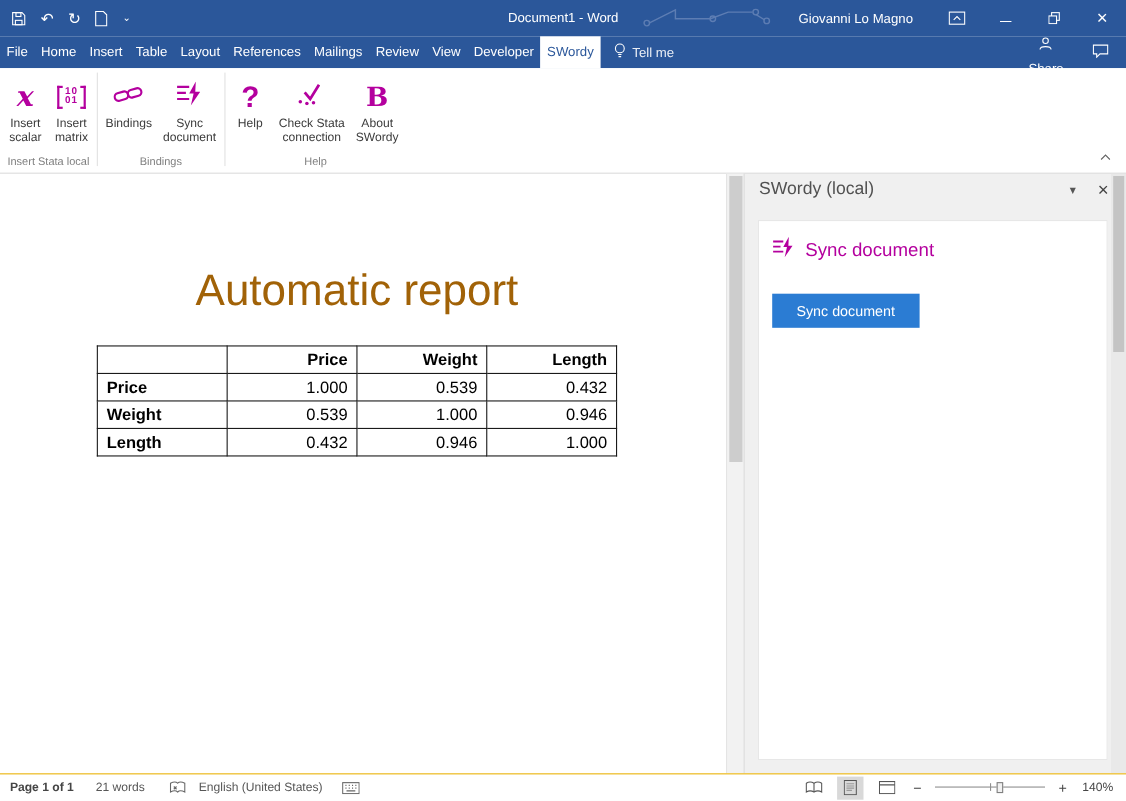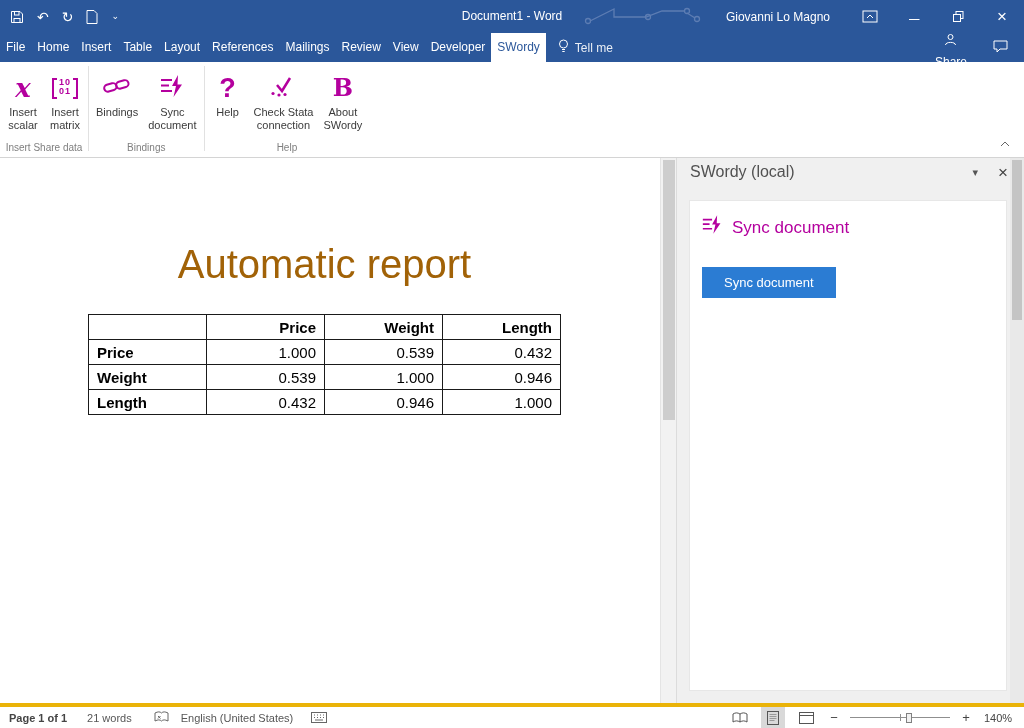--- a/index.html
+++ b/index.html
@@ -71,21 +71,21 @@
   .pane-card { position:absolute; left:12px; right:17px; top:42px; bottom:12px; background:#fff; border:1px solid #e7e7e7; padding:12px; }
   .pane-heading { display:flex; align-items:center; gap:9px; color:#b4009e; font-size:17px; margin:2px 0 13px 0; }
   .alert { background:#e2f2de; display:flex; gap:9px; padding:8px 10px; align-items:flex-start; }
   .amsg { font-size:12px; color:#333; line-height:1.3; }
   .alink { font-size:12px; color:#2b7cd3; margin-top:3px; }
   .syncbtn { margin-top:14px; background:#2b7cd3; color:#fff; border:none; font-size:13px; padding:8px 22px; font-family:inherit; cursor:pointer; }
   .pane-scroll { position:absolute; right:0; top:0; width:14px; height:100%; background:#e9e9e9; }
   .pane-scroll .thumb { position:absolute; top:2px; left:2px; width:10px; height:160px; background:#c4c4c4; }
 
   
-  .statusbar { position:absolute; bottom:0; left:0; width:100%; height:25px; background:#fff; border-top:4px solid #eab308; display:flex; align-items:center; font-size:11px; color:#565656; }
+  .statusbar { position:absolute; bottom:0; left:0; width:100%; height:25px; background:#fff; border-top:1px solid #eab308; display:flex; align-items:center; font-size:11px; color:#565656; }
   .sb-page { margin-left:9px; font-weight:bold; color:#454545; }
   .sb-words { margin-left:20px; }
   .sb-proof { margin-left:22px; display:flex; align-items:center; }
   .sb-lang { margin-left:12px; }
   .sb-kbd { margin-left:18px; display:flex; align-items:center; }
   .sb-right { margin-left:auto; display:flex; align-items:center; gap:9px; margin-right:10px; }
   .viewbtn { width:24px; height:21px; display:flex; align-items:center; justify-content:center; }
   .viewbtn.active { background:#d9d9d9; }
   .zoombtn { width:14px; text-align:center; font-size:13px; color:#444; }
   .zoomtrack { position:relative; width:100px; height:12px; }
@@ -213,21 +213,21 @@
               <span class="mbr l"></span>
                 <span class="mnum">10
 01</span>
                 <span class="mbr r"></span>
             </span>
           </span>
           <span class="rlbl">Insert
 matrix</span>
         </div>
       </div>
-      <div class="gname">Insert Share data</div>
+      <div class="gname">Insert Stata local</div>
     </div>
 
     <div class="gsep"></div>
 
     <div class="rgroup">
       <div class="rbtns">
         <div class="rbtn">
           <span class="ric">
             <span>
               <svg width="28" height="20" viewBox="0 0 28 20">

